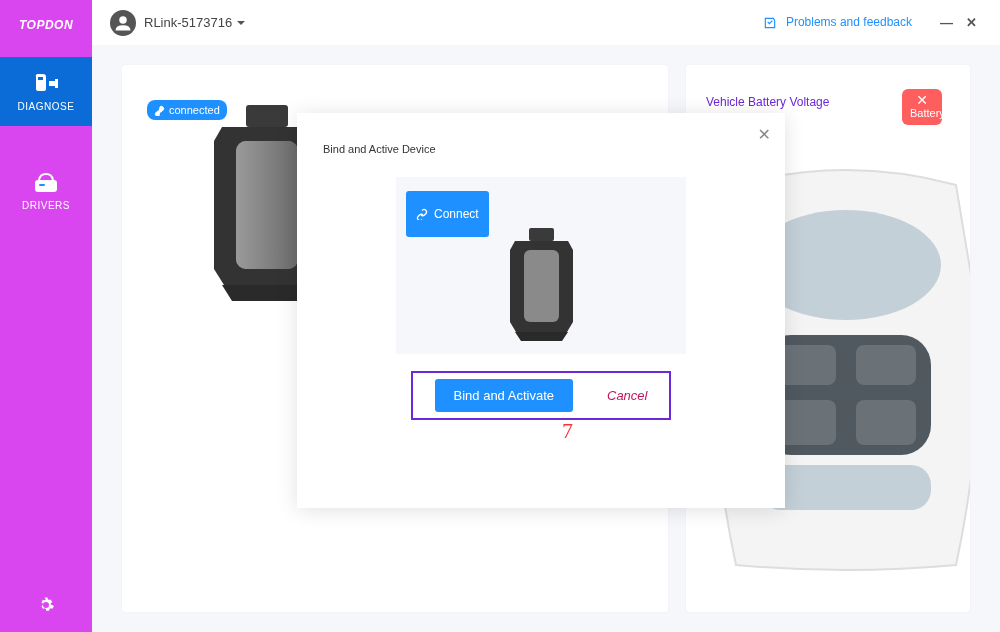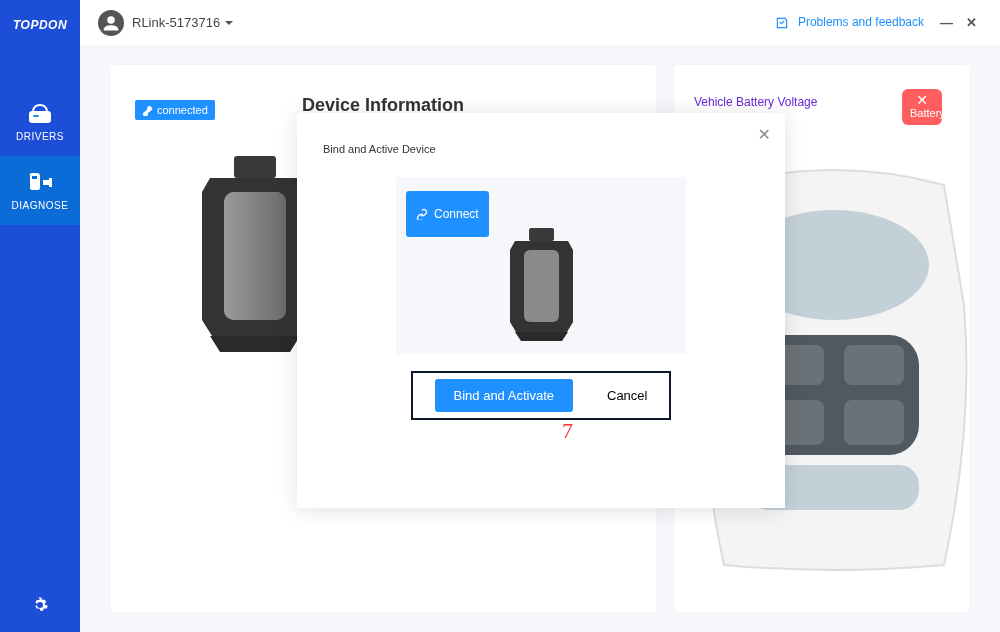--- a/index.html
+++ b/index.html
@@ -8,22 +8,22 @@
       background: #ffffff;
       width: 1000px;
       height: 632px;
       overflow: hidden;
       position: relative;
     }
     .app { display: flex; width: 100%; height: 100%; }
 
     
     .sidebar {
-      width: 80px;
-      background: #1d4ed8;
+      width: 92px;
+      background: #d946ef;
       display: flex;
       flex-direction: column;
       align-items: center;
       padding-top: 10px;
       flex-shrink: 0;
     }
     .brand {
       color: #fff;
       font-size: 12px;
       letter-spacing: 0.5px;
@@ -58,21 +58,21 @@
     }
     .avatar {
       width: 26px; height: 26px;
       border-radius: 50%;
       background: #555;
       display: flex; align-items: center; justify-content: center;
       margin-right: 8px;
     }
     .user-name { font-size: 13px; color: #444; margin-right: 4px; }
     .topbar-spacer { flex-grow: 1; }
-    .feedback-link { font-size: 12px; color: #1e90ff; cursor: pointer; margin-right: 6px; }
+    .feedback-link { font-size: 12px; color: #1e90ff; cursor: pointer; margin-right: 18px; }
     .feedback-icon { margin-right: 6px; vertical-align: middle; }
     .win-btn { width: 16px; cursor: pointer; margin-left: 10px; font-size: 13px; color: #555; font-weight: bold;}
 
     
     .content {
       flex-grow: 1;
       background: #f5f7fa;
       display: flex;
       gap: 18px;
       padding: 20px 30px;
@@ -102,21 +102,21 @@
       font-weight: bold;
     }
     .connected-tag {
       position: absolute;
       top: 35px;
       left: 25px;
       background: #1e90ff;
       color: #fff;
       font-size: 11px;
       padding: 4px 7px;
-      border-radius: 2px;
+      border-radius: 8px;
       display: inline-flex;
       align-items: center;
     }
     .connected-tag svg { margin-right: 4px; }
     .device-img-wrap {
       display: flex;
       justify-content: flex-start;
       padding-left: 90px;
       padding-top: 38px;
     }
@@ -206,40 +206,41 @@
     .modal-connect-tag svg { margin-right: 6px; }
     .modal-device-img { display: flex; justify-content: center; padding-top: 45px; }
 
     .modal-buttons {
       display: flex;
       justify-content: center;
       align-items: center;
       gap: 34px;
       margin-top: 17px;
       padding: 6px 6px;
-      border: 2px solid #0f172a;
+      border: 2px solid #6d28d9;
       width: 260px;
       margin-left: auto;
       margin-right: auto;
     }
     .btn-primary {
       background: #1e90ff;
       color: #fff;
       border: none;
       padding: 9px 19px;
       border-radius: 3px;
       font-size: 13px;
       cursor: pointer;
     }
     .btn-cancel {
       background: none;
       border: none;
-      color: #000000;
+      color: #be185d;
       font-size: 13px;
       cursor: pointer;
+      font-style: italic;
     }
     .step-num {
       position: absolute;
       left: 562px;
       top: 418px;
       font-size: 22px;
       color: #ff3333;
       font-family: "Times New Roman", serif;
       z-index: 51;
     }
@@ -252,34 +253,34 @@
       cursor: pointer;
     }
   </style>
 </head>
 <body>
 
 <div class="app">
 
   <div class="sidebar">
     <div class="brand">TOPDON</div>
+    <div class="nav-item active">
+      <svg class="nav-icon" width="28" height="24" viewBox="0 0 28 24">
+        <path d="M4 6 Q3 4 5 3 L11 3 Q14 3 14 6 L14 9 L11 9 L11 6 L6 6 L6 9 L4 9 Z M4 9 L14 9 L14 18 Q14 20 11 20 L7 20 Q4 20 4 18 Z M17 10 L23 10 L23 8 L26 8 L26 17 L23 17 L23 15 L17 15 Z" fill="#fff"></path>
+      </svg>
+      <span class="nav-label">DIAGNOSE</span>
+    </div>
     <div class="nav-item" style="margin-top:32px;">
       <svg class="nav-icon" width="26" height="22" viewBox="0 0 26 22">
         <rect x="2" y="8" width="22" height="12" rx="3" fill="#fff"></rect>
         <path d="M6 8 Q7 2 13 2 Q19 2 20 8" fill="none" stroke="#fff" stroke-width="2"></path>
         <rect x="6" y="12" width="6" height="2" rx="1" fill="#1e90ff"></rect>
       </svg>
       <span class="nav-label">DRIVERS</span>
     </div>
-    <div class="nav-item active">
-      <svg class="nav-icon" width="28" height="24" viewBox="0 0 28 24">
-        <path d="M4 6 Q3 4 5 3 L11 3 Q14 3 14 6 L14 9 L11 9 L11 6 L6 6 L6 9 L4 9 Z M4 9 L14 9 L14 18 Q14 20 11 20 L7 20 Q4 20 4 18 Z M17 10 L23 10 L23 8 L26 8 L26 17 L23 17 L23 15 L17 15 Z" fill="#fff"></path>
-      </svg>
-      <span class="nav-label">DIAGNOSE</span>
-    </div>
     <div class="sidebar-spacer"></div>
     <div class="gear-btn">
       <svg width="18" height="18" viewBox="0 0 24 24">
         <path fill="#fff" d="M12 8a4 4 0 100 8 4 4 0 000-8zm8.5 4l2 1.5-2 3.5-2.3-.7a7 7 0 01-1.7 1l-.3 2.4h-4l-.3-2.4a7 7 0 01-1.7-1l-2.3.7-2-3.5 2-1.5a7 7 0 010-2l-2-1.5 2-3.5 2.3.7a7 7 0 011.7-1L10 2h4l.3 2.4a7 7 0 011.7 1l2.3-.7 2 3.5-2 1.5a7 7 0 010 2z"></path>
       </svg>
     </div>
   </div>
 
   <div class="main">
     <div class="topbar">
@@ -300,21 +301,20 @@
         </svg>
         <span>Problems and feedback</span>
       </span>
       <span class="win-btn">—</span>
       <span class="win-btn">✕</span>
     </div>
 
     <div class="content">
 
       <div class="panel device-panel">
-        <div class="device-header">Device Information</div>
         <div class="connected-tag">
           <svg width="11" height="11" viewBox="0 0 24 24">
               <path fill="#fff" d="M10 14a5 5 0 007 0l3-3a5 5 0 00-7-7l-1 1m2 9a5 5 0 00-7 0l-3 3a5 5 0 007 7l1-1" stroke="#fff" stroke-width="2"></path>
             </svg>
           <span>connected</span>
         </div>
         <div class="device-img-wrap">
           <svg width="110" height="200" viewBox="0 0 110 200">
             <rect x="34" y="2" width="42" height="22" rx="3" fill="#3a3a3a"></rect>
             <path d="M10 24 h90 l8 14 v128 l-10 16 h-86 l-10-16 v-128 Z" fill="#333"></path>

